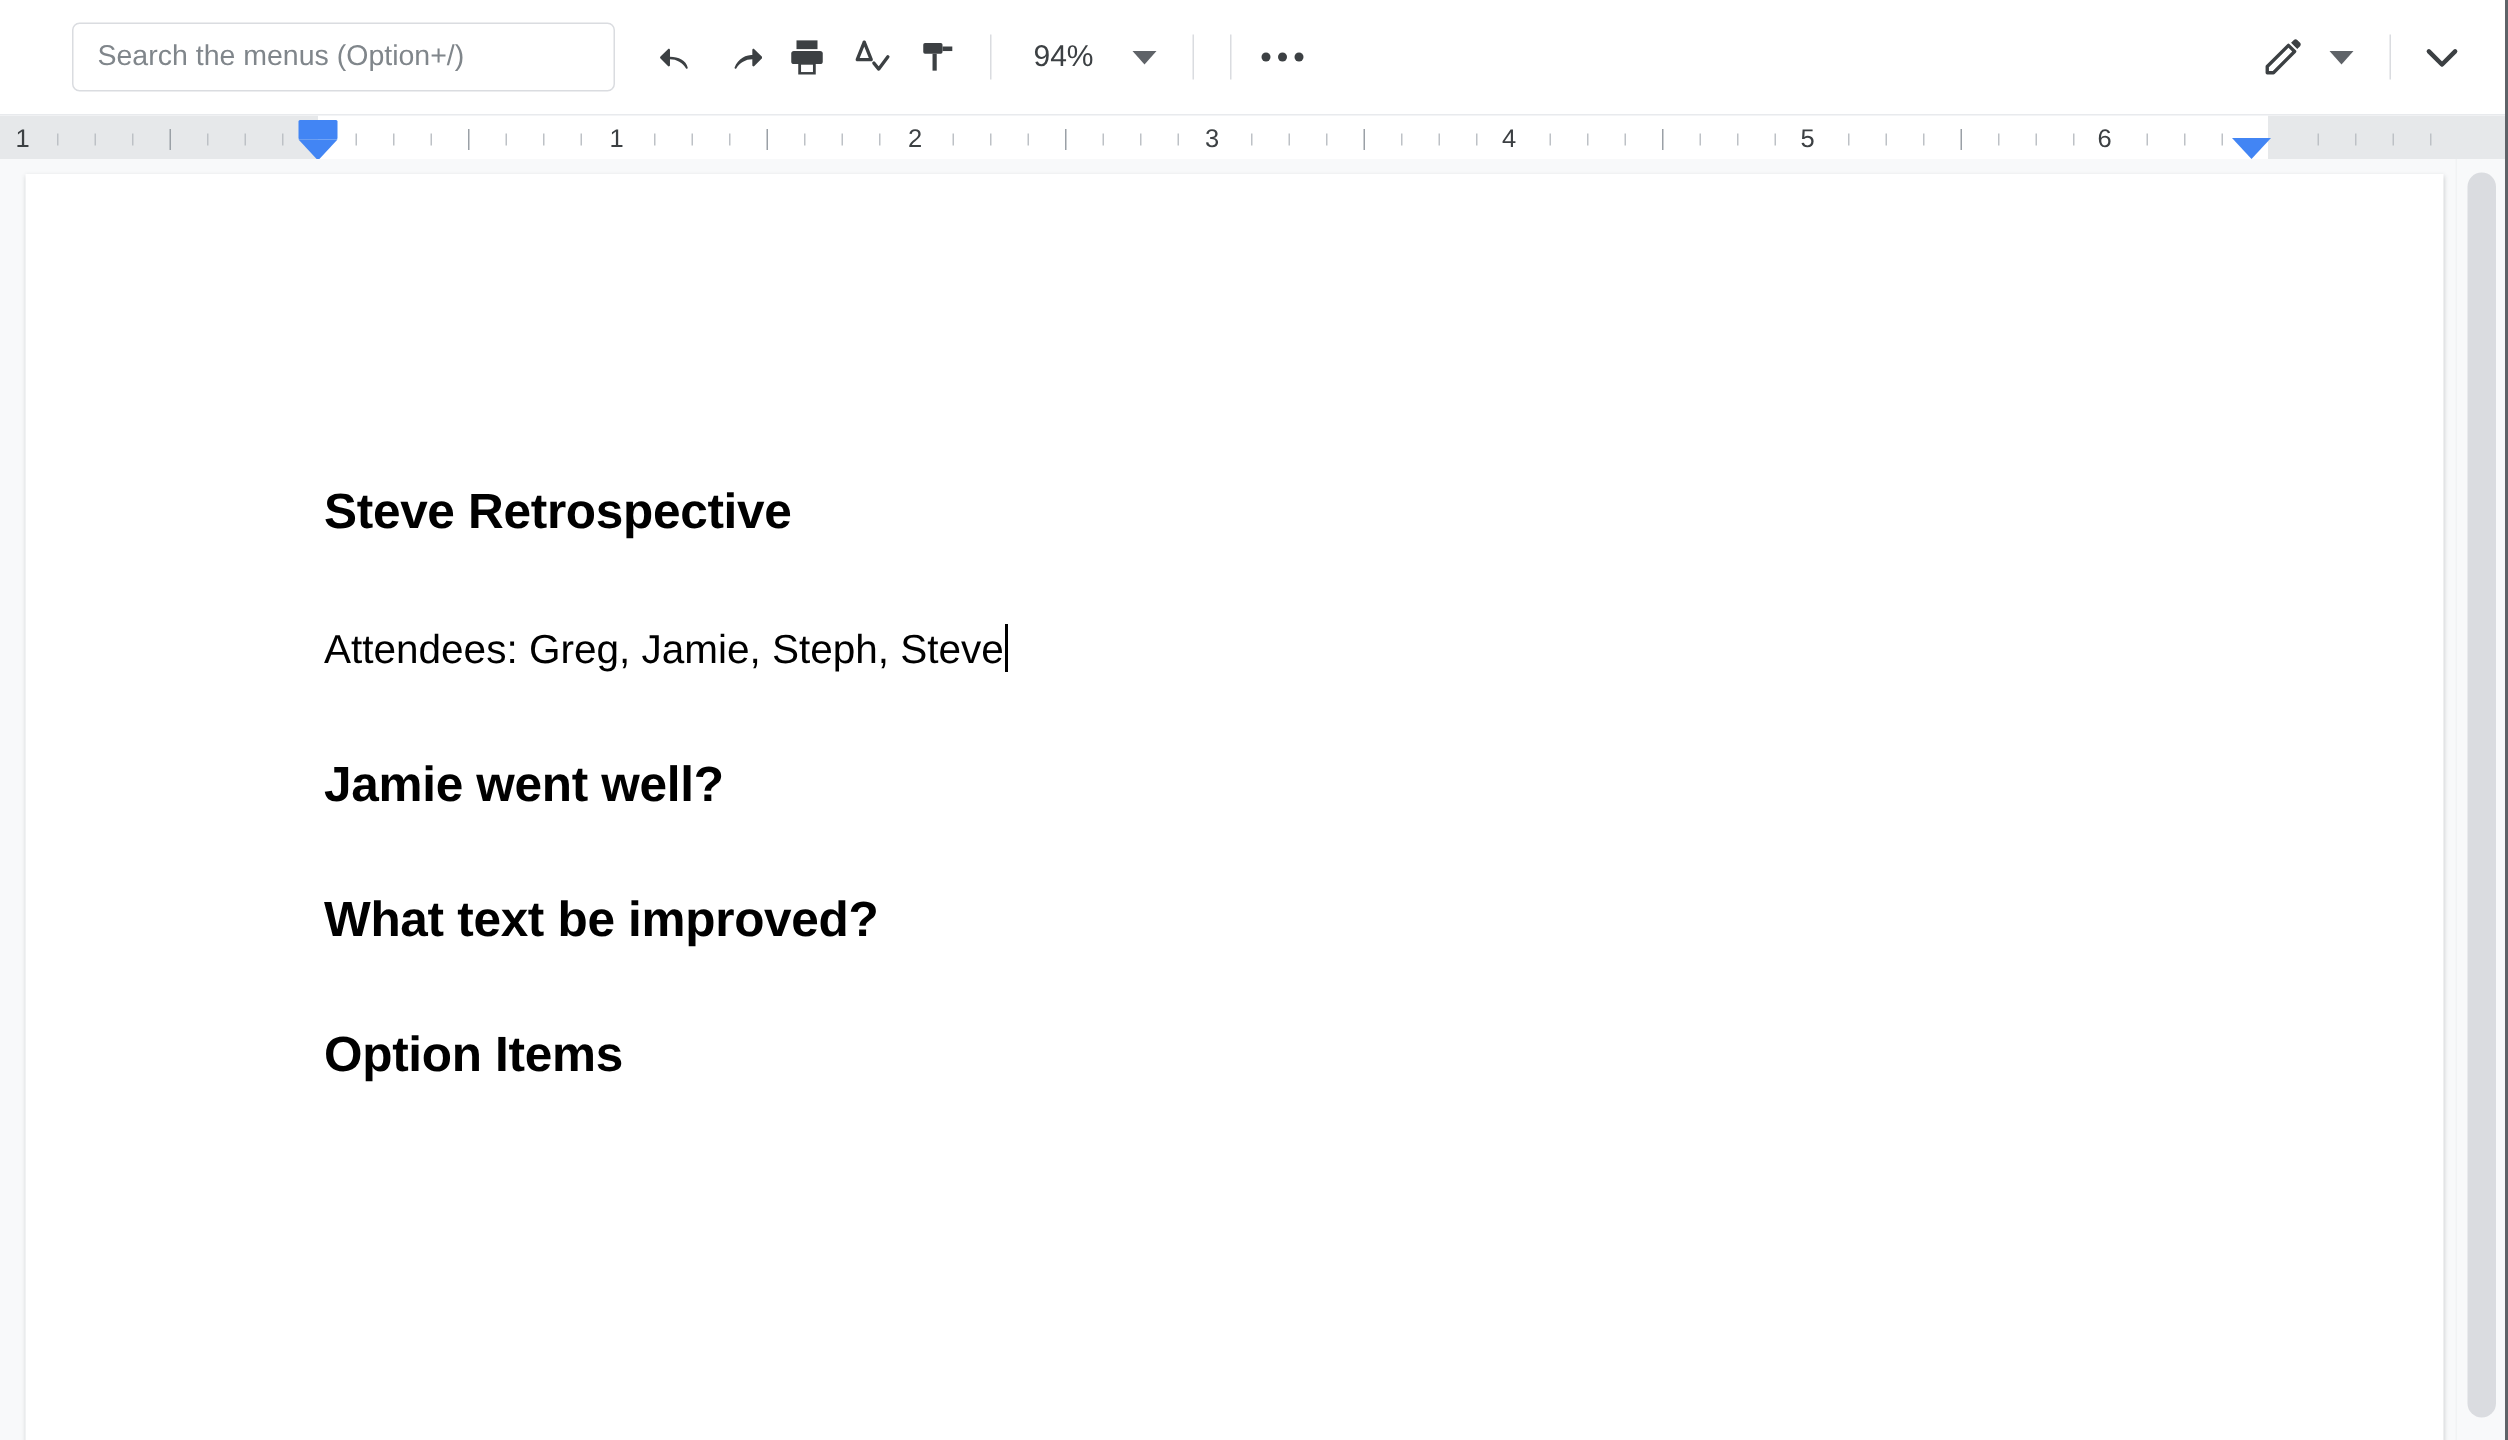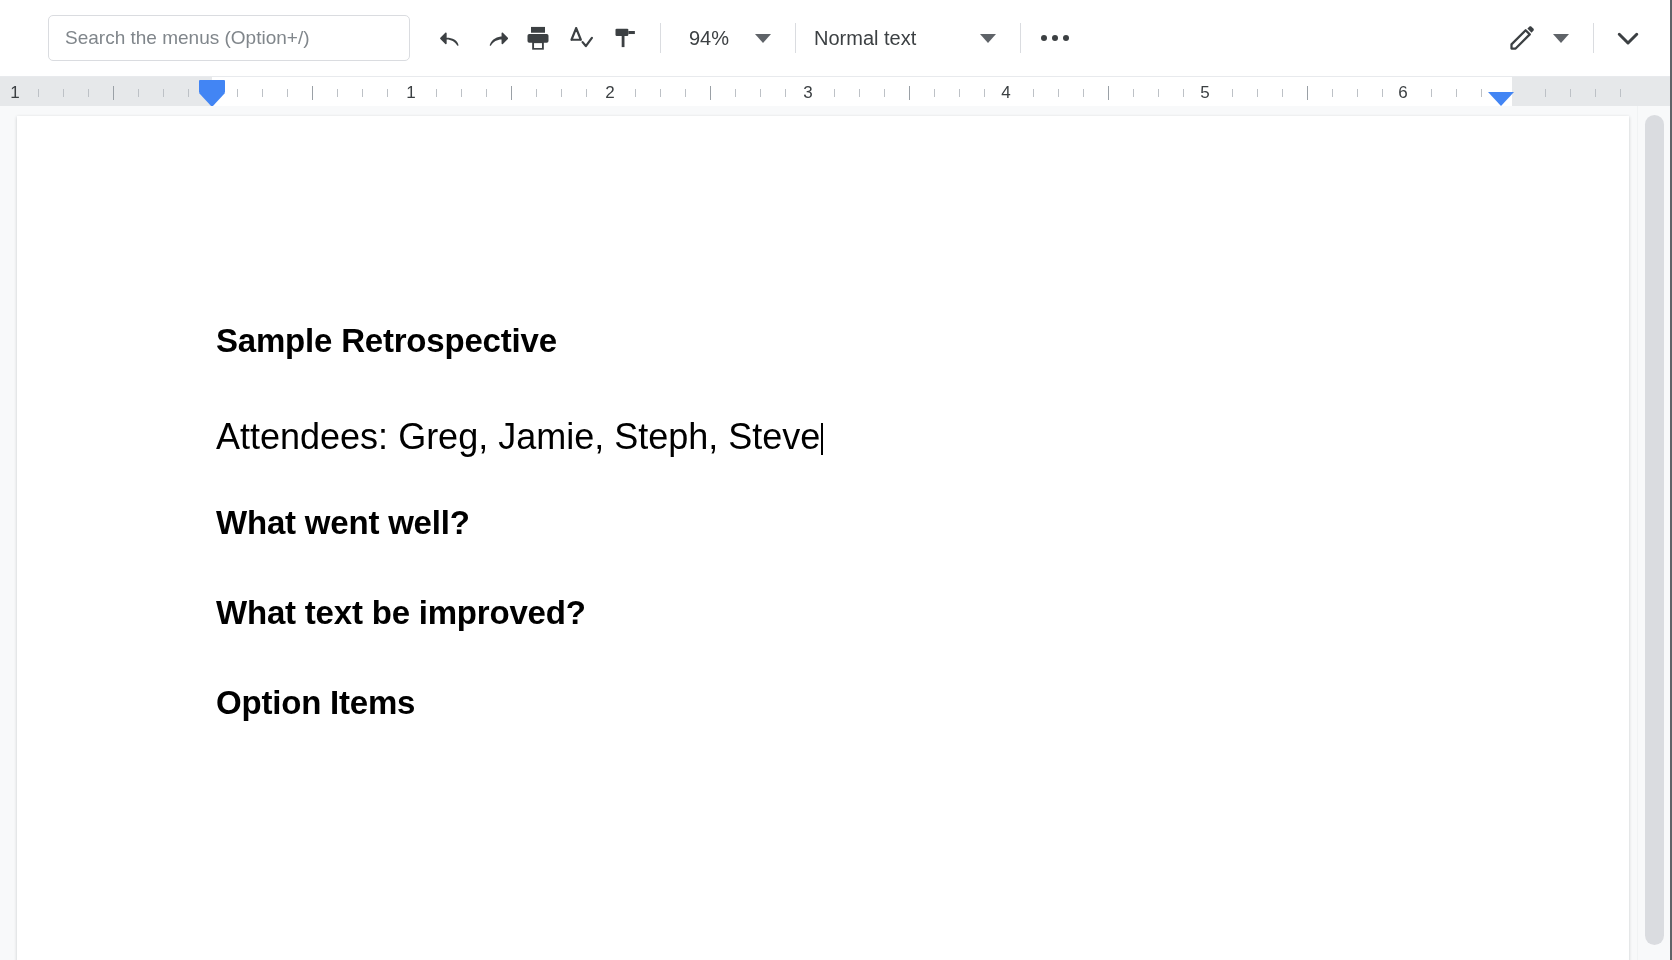--- a/index.html
+++ b/index.html
@@ -187,21 +187,21 @@
     top: 0;
     width: 1180px;
   }
   .doc-h {
     font-size: 33px;
     font-weight: bold;
     color: #000000;
     letter-spacing: -0.2px;
   }
   .doc-p {
-    font-size: 36px;
+    font-size: 27px;
     color: #000000;
     position: relative;
     display: inline-block;
   }
   .caret-text {
     display: inline-block;
     width: 2px;
     height: 32px;
     background: #000;
     vertical-align: -6px;
@@ -290,24 +290,20 @@
 
     <div class="tb-sep"></div>
 
     <div class="dropdown">
       <span class="dd-label zoom">94%</span>
       <span class="caret"></span>
     </div>
 
     <div class="tb-sep"></div>
 
-    <div class="dropdown">
-      <span class="dd-label style">Normal text</span>
-      <span class="caret"></span>
-    </div>
 
     <div class="tb-sep"></div>
 
     <div class="tb-btn">
       <span class="dots">
         <i></i>
           <i></i>
           <i></i>
       </span>
     </div>
@@ -416,29 +412,29 @@
     <div class="indent-right" style="left:1488px;">
       <div class="tri-down"></div>
     </div>
   </div>
 
   <div class="doc-area">
     <div class="page">
       <div class="page-body">
 
         <div class="blk-title">
-          <span class="doc-h">Sample Retrospective</span>
+          <span class="doc-h">Steve Retrospective</span>
         </div>
 
         <div class="blk-att">
           <span class="doc-p">Attendees: Greg, Jamie, Steph, Steve</span><span class="caret-text"></span>
         </div>
 
         <div class="blk-h1">
-          <span class="doc-h">What went well?</span>
+          <span class="doc-h">Jamie went well?</span>
         </div>
 
         <div class="blk-h2">
           <span class="doc-h">What text be improved?</span>
         </div>
 
         <div class="blk-h3">
           <span class="doc-h">Option Items</span>
         </div>
 

